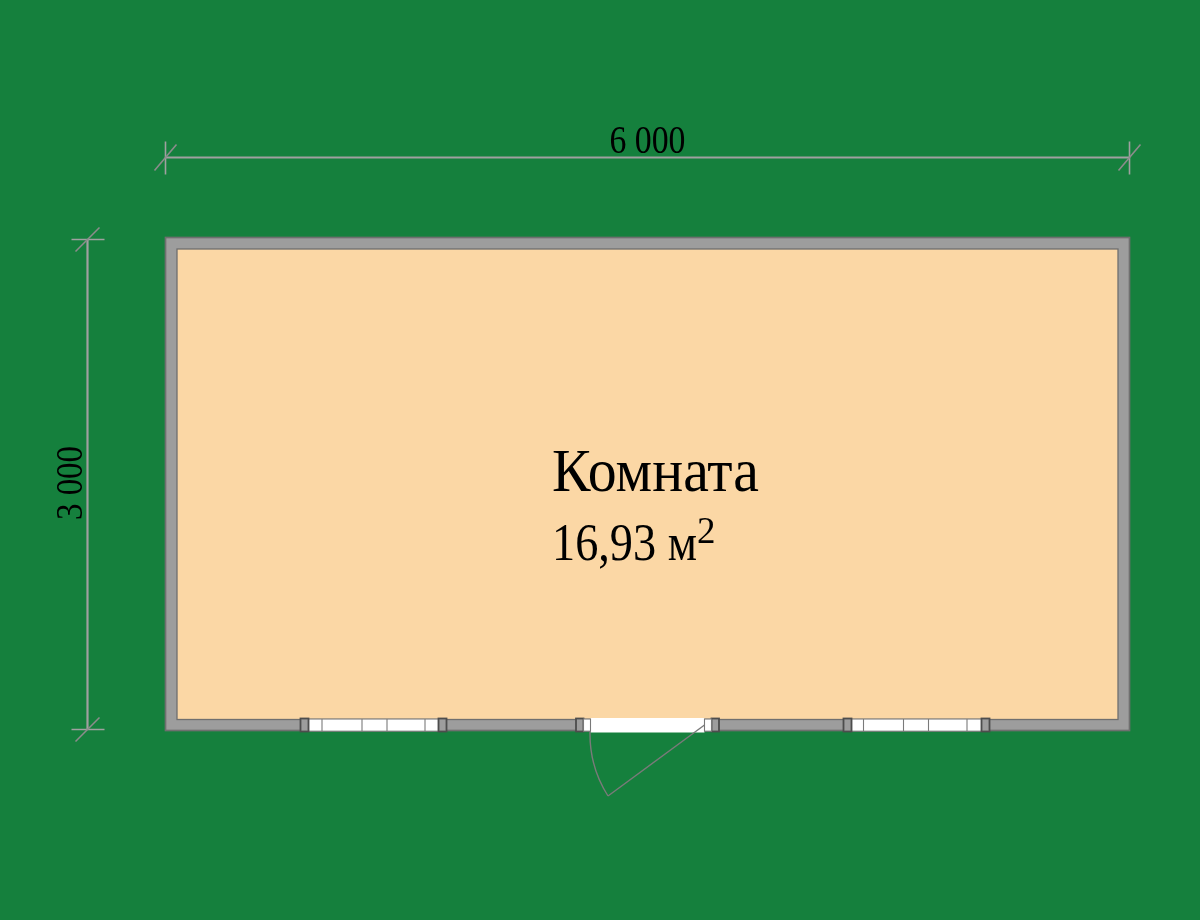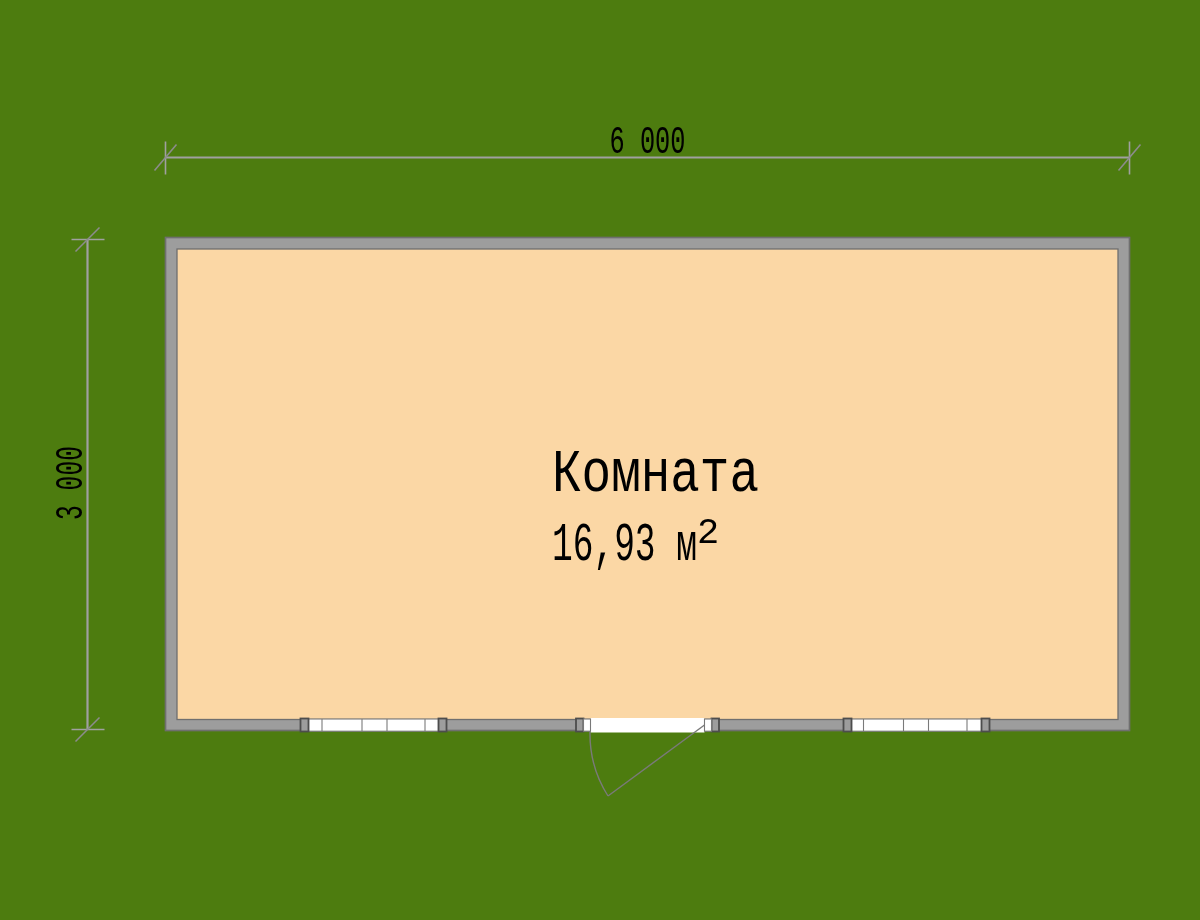--- a/index.html
+++ b/index.html
@@ -1,21 +1,21 @@
 <!DOCTYPE html>
 <html><head>
 <meta charset="utf-8">
 <style>
   html, body { margin: 0; padding: 0; background: #ffffff; }
   .canvas {
     position: relative;
     width: 1200px;
     height: 920px;
-    background: #4d7c0f;
-    font-family: Liberation Mono, monospace;
+    background: #15803d;
+    font-family: Liberation Serif, serif;
     overflow: hidden;
   }
   svg { position: absolute; left: 0; top: 0; }
 
   
   .dim-line   { stroke: #a0a0a0; stroke-width: 2.2; fill: none; }
   .dim-tick   { stroke: #a0a0a0; stroke-width: 1.6; fill: none; }
   .dim-slash  { stroke: #8c8c8c; stroke-width: 1.6; fill: none; }
   .wall-outer { stroke: #6f6f6f; stroke-width: 1.7; }
   .floor-rect { stroke: #6f6f6f; stroke-width: 1.3; }

